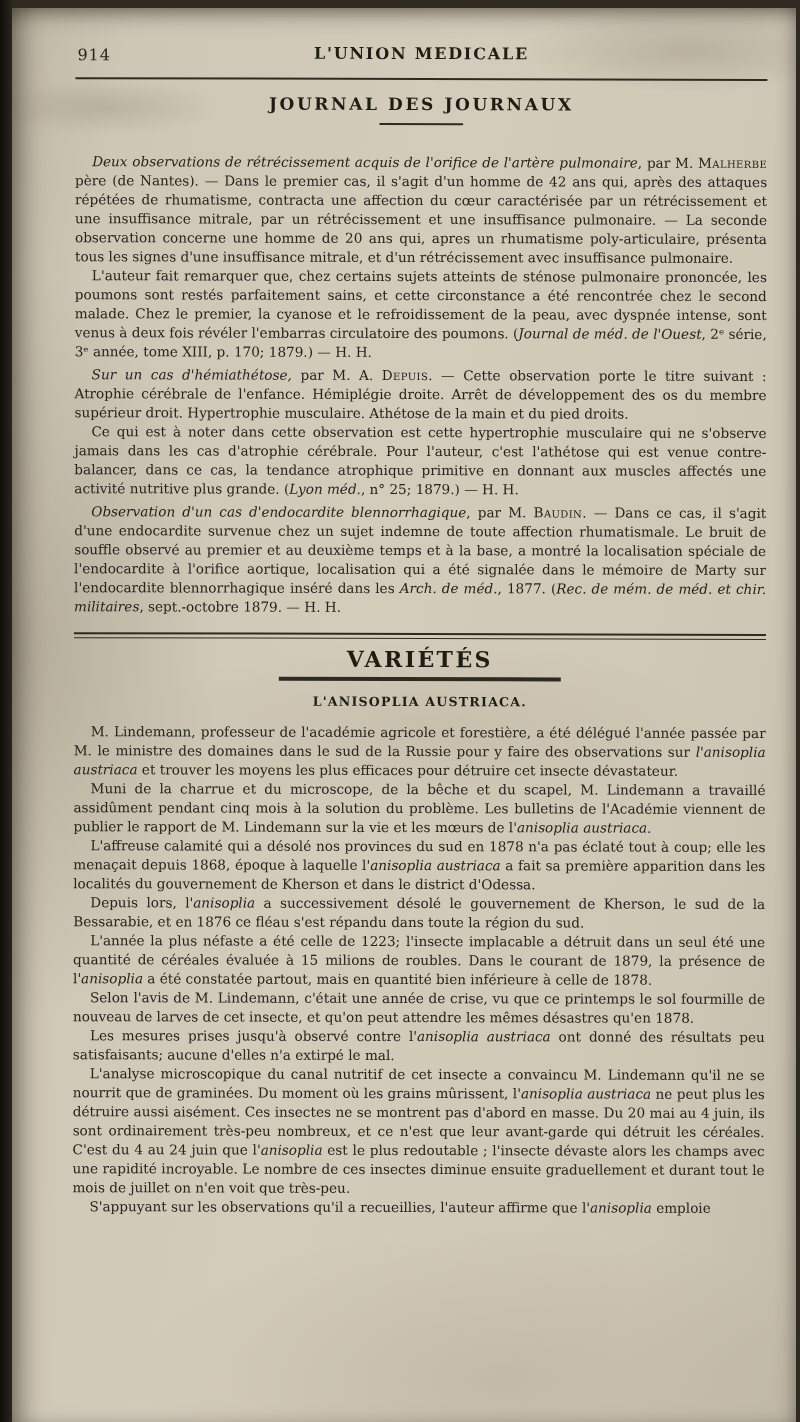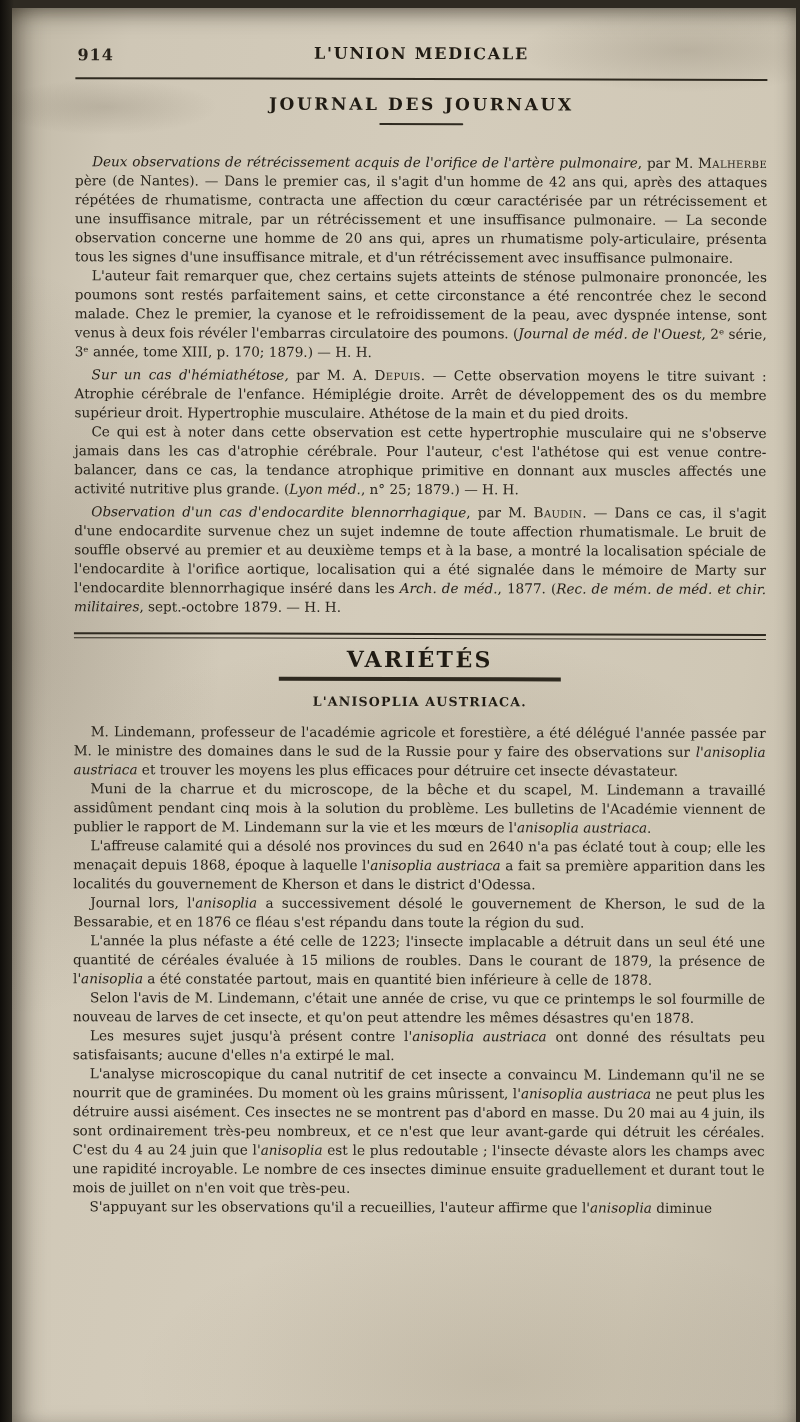--- a/index.html
+++ b/index.html
@@ -19,21 +19,21 @@
     background:
       radial-gradient(240px 60px at 86% 3%, rgba(60,50,35,.16), transparent 70%),
       radial-gradient(280px 520px at 1% 45%, rgba(60,50,35,.18), transparent 72%),
       radial-gradient(420px 130px at 52% 51%, rgba(95,80,55,.10), transparent 70%),
       radial-gradient(520px 220px at 62% 97%, rgba(95,80,55,.12), transparent 70%),
       radial-gradient(160px 40px at 12% 7%, rgba(60,50,35,.14), transparent 70%);
   }
   .content { position:relative; padding:36px 30px 0 62px; transform:rotate(0.15deg); }
 
   .masthead { position:relative; height:22px; }
-  .pagenum { position:absolute; left:2px; top:2px; font-weight:bold; font-size:16px; letter-spacing:1px;text-align:right; }
+  .pagenum { position:absolute; left:2px; top:2px; font-weight:normal; font-size:16px; letter-spacing:1px;text-align:right; }
   .jtitle { display:block; text-align:center; font-weight:bold; font-size:16px; letter-spacing:1.8px; color:#211c14; }
   .masthead-rule { height:2px; background:#2f2a20; margin-top:12px; }
 
   .section-title { margin-top:14px; text-align:center; font-weight:bold; font-size:17px; letter-spacing:2.6px; color:#201b13; }
   .small-rule { width:84px; height:2px; background:#2f2a20; margin:9px auto 0; border-radius:2px; }
 
   .body { margin-top:28px; font-size:13.6px; line-height:19px; text-align:justify; }
   .body p.para { margin:0; text-indent:17px; }
   .body p.para.gap { margin-top:4px; }
   .it { font-style:italic; }
@@ -57,40 +57,40 @@
         <span class="jtitle">L'UNION MEDICALE</span>
       </header>
       <div class="masthead-rule"></div>
 
       <section>
         <h1 class="section-title">JOURNAL DES JOURNAUX</h1>
         <div class="small-rule"></div>
         <div class="body">
             <p class="para"><span class="it">Deux observations de rétrécissement acquis de l'orifice de l'artère pulmonaire</span><span>, par M. </span><span class="sc">Malherbe</span><span> père (de Nantes). — Dans le premier cas, il s'agit d'un homme de 42 ans qui, après des attaques répétées de rhumatisme, contracta une affection du cœur caractérisée par un rétrécissement et une insuffisance mitrale, par un rétrécissement et une insuffisance pulmonaire. — La seconde observation concerne une homme de 20 ans qui, apres un rhumatisme poly-articulaire, présenta tous les signes d'une insuffisance mitrale, et d'un rétrécissement avec insuffisance pulmonaire.</span></p>
             <p class="para"><span>L'auteur fait remarquer que, chez certains sujets atteints de sténose pulmonaire prononcée, les poumons sont restés parfaitement sains, et cette circonstance a été rencontrée chez le second malade. Chez le premier, la cyanose et le refroidissement de la peau, avec dyspnée intense, sont venus à deux fois révéler l'embarras circulatoire des poumons. (</span><span class="it">Journal de méd. de l'Ouest</span><span>, 2ᵉ série, 3ᵉ année, tome XIII, p. 170; 1879.) — H. H.</span></p>
-            <p class="para gap"><span class="it">Sur un cas d'hémiathétose,</span><span> par M. A. </span><span class="sc">Depuis</span><span>. — Cette observation moyens le titre suivant : Atrophie cérébrale de l'enfance. Hémiplégie droite. Arrêt de développement des os du membre supérieur droit. Hypertrophie musculaire. Athétose de la main et du pied droits.</span></p>
+            <p class="para gap"><span class="it">Sur un cas d'hémiathétose,</span><span> par M. A. </span><span class="sc">Depuis</span><span>. — Cette observation porte le titre suivant : Atrophie cérébrale de l'enfance. Hémiplégie droite. Arrêt de développement des os du membre supérieur droit. Hypertrophie musculaire. Athétose de la main et du pied droits.</span></p>
             <p class="para"><span>Ce qui est à noter dans cette observation est cette hypertrophie musculaire qui ne s'observe jamais dans les cas d'atrophie cérébrale. Pour l'auteur, c'est l'athétose qui est venue contre-balancer, dans ce cas, la tendance atrophique primitive en donnant aux muscles affectés une activité nutritive plus grande. (</span><span class="it">Lyon méd.</span><span>, n° 25; 1879.) — H. H.</span></p>
             <p class="para gap"><span class="it">Observation d'un cas d'endocardite blennorrhagique</span><span>, par M. </span><span class="sc">Baudin</span><span>. — Dans ce cas, il s'agit d'une endocardite survenue chez un sujet indemne de toute affection rhumatismale. Le bruit de souffle observé au premier et au deuxième temps et à la base, a montré la localisation spéciale de l'endocardite à l'orifice aortique, localisation qui a été signalée dans le mémoire de Marty sur l'endocardite blennorrhagique inséré dans les </span><span class="it">Arch. de méd.</span><span>, 1877. (</span><span class="it">Rec. de mém. de méd. et chir. militaires</span><span>, sept.-octobre 1879. — H. H.</span></p>
           </div>
       </section>
 
       <div class="double-rule"></div>
 
       <section>
         <h1 class="varietes-title">VARIÉTÉS</h1>
         <div class="thick-rule"></div>
         <h2 class="article-title">L'ANISOPLIA AUSTRIACA.</h2>
         <div class="body body2">
             <p class="para"><span>M. Lindemann, professeur de l'académie agricole et forestière, a été délégué l'année passée par M. le ministre des domaines dans le sud de la Russie pour y faire des observations sur </span><span class="it">l'anisoplia austriaca</span><span> et trouver les moyens les plus efficaces pour détruire cet insecte dévastateur.</span></p>
             <p class="para"><span>Muni de la charrue et du microscope, de la bêche et du scapel, M. Lindemann a travaillé assidûment pendant cinq mois à la solution du problème. Les bulletins de l'Académie viennent de publier le rapport de M. Lindemann sur la vie et les mœurs de l'</span><span class="it">anisoplia austriaca</span><span>.</span></p>
-            <p class="para"><span>L'affreuse calamité qui a désolé nos provinces du sud en 2640 n'a pas éclaté tout à coup; elle les menaçait depuis 1868, époque à laquelle l'</span><span class="it">anisoplia austriaca</span><span> a fait sa première apparition dans les localités du gouvernement de Kherson et dans le district d'Odessa.</span></p>
-            <p class="para"><span>Journal lors, l'</span><span class="it">anisoplia</span><span> a successivement désolé le gouvernement de Kherson, le sud de la Bessarabie, et en 1876 ce fléau s'est répandu dans toute la région du sud.</span></p>
+            <p class="para"><span>L'affreuse calamité qui a désolé nos provinces du sud en 1878 n'a pas éclaté tout à coup; elle les menaçait depuis 1868, époque à laquelle l'</span><span class="it">anisoplia austriaca</span><span> a fait sa première apparition dans les localités du gouvernement de Kherson et dans le district d'Odessa.</span></p>
+            <p class="para"><span>Depuis lors, l'</span><span class="it">anisoplia</span><span> a successivement désolé le gouvernement de Kherson, le sud de la Bessarabie, et en 1876 ce fléau s'est répandu dans toute la région du sud.</span></p>
             <p class="para"><span>L'année la plus néfaste a été celle de 1223; l'insecte implacable a détruit dans un seul été une quantité de céréales évaluée à 15 milions de roubles. Dans le courant de 1879, la présence de l'</span><span class="it">anisoplia</span><span> a été constatée partout, mais en quantité bien inférieure à celle de 1878.</span></p>
             <p class="para"><span>Selon l'avis de M. Lindemann, c'était une année de crise, vu que ce printemps le sol fourmille de nouveau de larves de cet insecte, et qu'on peut attendre les mêmes désastres qu'en 1878.</span></p>
-            <p class="para"><span>Les mesures sujet jusqu'à présent contre l'</span><span class="it">anisoplia austriaca</span><span> ont donné des résultats peu satisfaisants; aucune d'elles n'a extirpé le mal.</span></p>
+            <p class="para"><span>Les mesures prises jusqu'à observé contre l'</span><span class="it">anisoplia austriaca</span><span> ont donné des résultats peu satisfaisants; aucune d'elles n'a extirpé le mal.</span></p>
             <p class="para"><span>L'analyse microscopique du canal nutritif de cet insecte a convaincu M. Lindemann qu'il ne se nourrit que de graminées. Du moment où les grains mûrissent, l'</span><span class="it">anisoplia austriaca</span><span> ne peut plus les détruire aussi aisément. Ces insectes ne se montrent pas d'abord en masse. Du 20 mai au 4 juin, ils sont ordinairement très-peu nombreux, et ce n'est que leur avant-garde qui détruit les céréales. C'est du 4 au 24 juin que l'</span><span class="it">anisoplia</span><span> est le plus redoutable ; l'insecte dévaste alors les champs avec une rapidité incroyable. Le nombre de ces insectes diminue ensuite graduellement et durant tout le mois de juillet on n'en voit que très-peu.</span></p>
-            <p class="para"><span>S'appuyant sur les observations qu'il a recueillies, l'auteur affirme que l'</span><span class="it">anisoplia</span><span> diminue</span></p>
+            <p class="para"><span>S'appuyant sur les observations qu'il a recueillies, l'auteur affirme que l'</span><span class="it">anisoplia</span><span> emploie</span></p>
           </div>
       </section>
 
     </div>
   </div>
 </div>
 
 </body></html>

